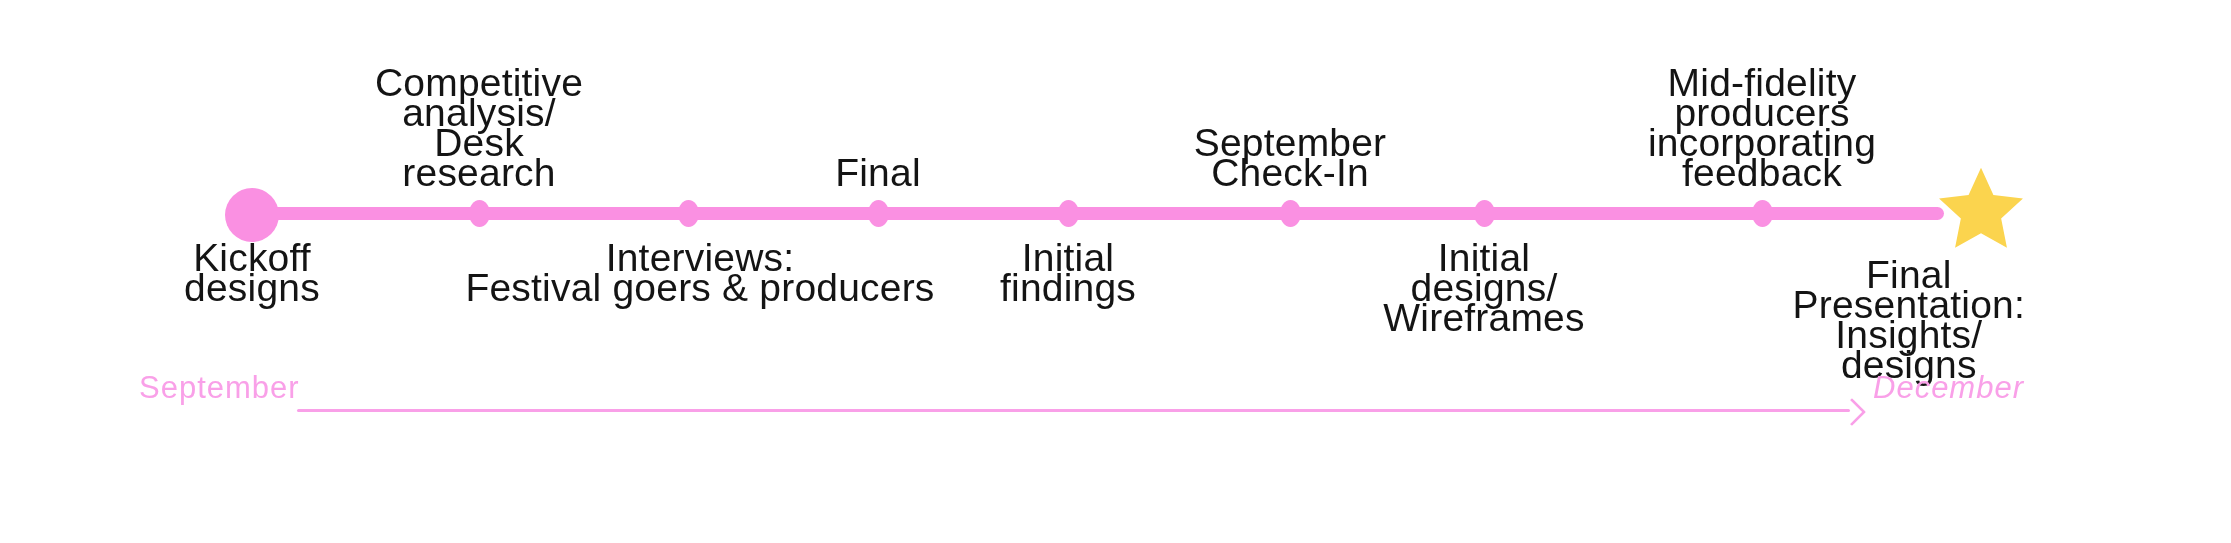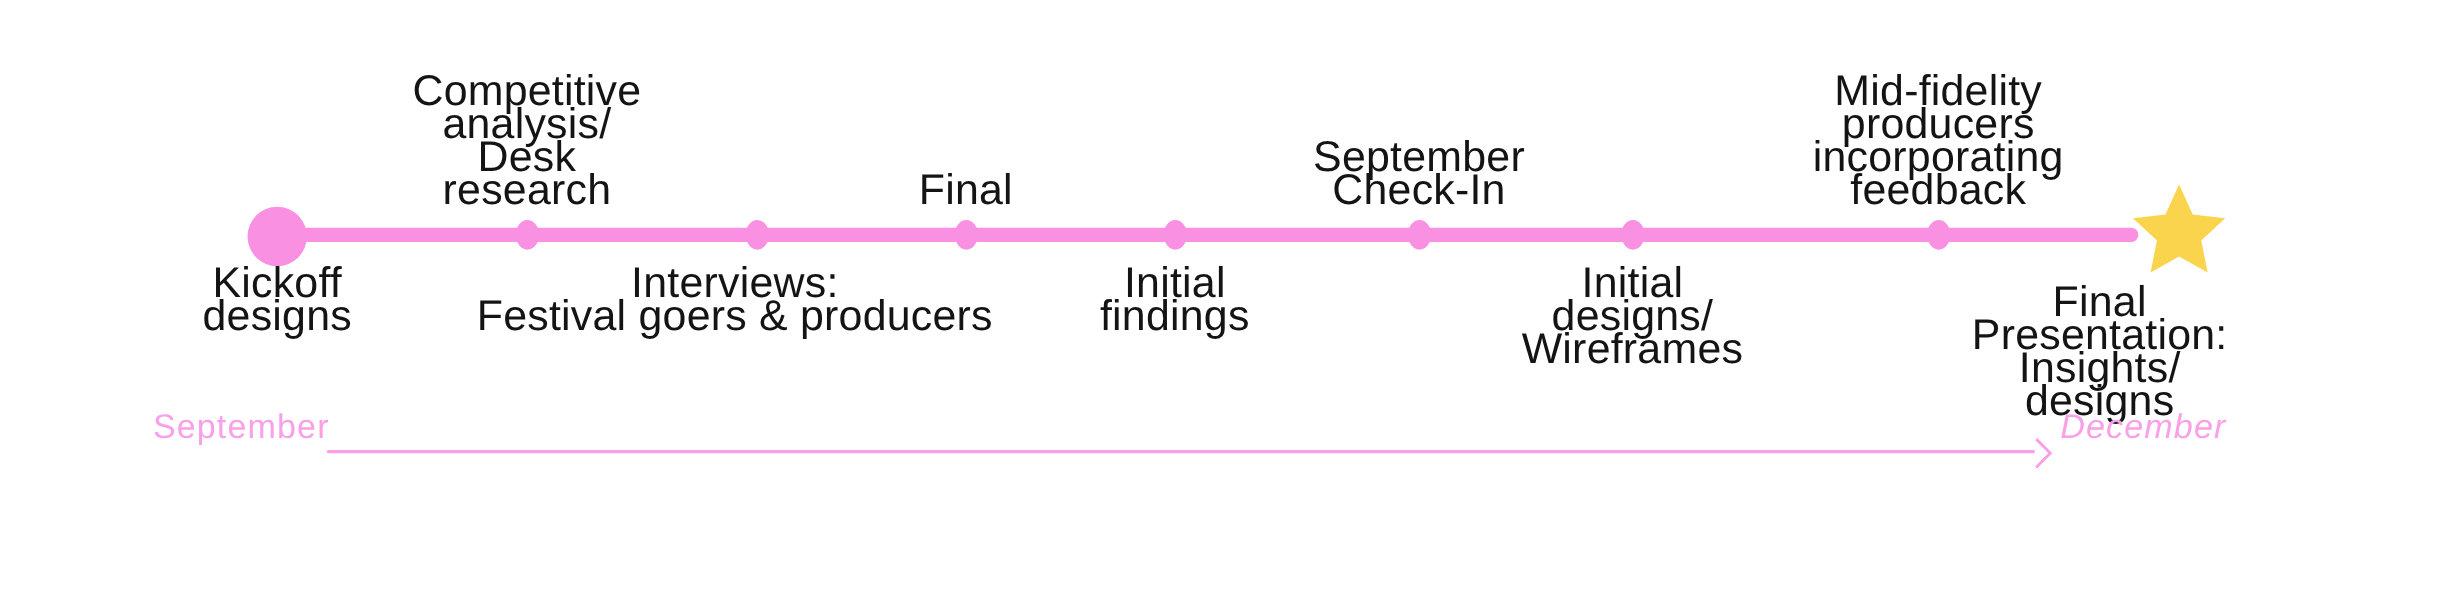--- a/index.html
+++ b/index.html
@@ -74,21 +74,21 @@
   <div id="milestones">
       <div class="marker-circle" style="left: 225px; top: 188px; background: rgb(250, 144, 226);"></div>
       <div class="ms-label below center" style="left: 252px;">Kickoff
 designs</div>
       <div class="marker-dot" style="left: 468.5px; top: 199.5px; background: rgb(250, 144, 226);"></div>
       <div class="ms-label above center" style="left: 479px;">Competitive
 analysis/
 Desk
 research</div>
       <div class="marker-dot" style="left: 677.5px; top: 199.5px; background: rgb(250, 144, 226);"></div>
-      <div class="ms-label below center" style="left: 668px;">Interviews:
+      <div class="ms-label below center" style="left: 700px;">Interviews:
 Festival goers &amp; producers</div>
       <div class="marker-dot" style="left: 867.5px; top: 199.5px; background: rgb(250, 144, 226);"></div>
       <div class="ms-label above center" style="left: 878px;">Final</div>
       <div class="marker-dot" style="left: 1057.5px; top: 199.5px; background: rgb(250, 144, 226);"></div>
       <div class="ms-label below center" style="left: 1068px;">Initial
 findings</div>
       <div class="marker-dot" style="left: 1279.5px; top: 199.5px; background: rgb(250, 144, 226);"></div>
       <div class="ms-label above center" style="left: 1290px;">September
 Check-In</div>
       <div class="marker-dot" style="left: 1473.5px; top: 199.5px; background: rgb(250, 144, 226);"></div>

